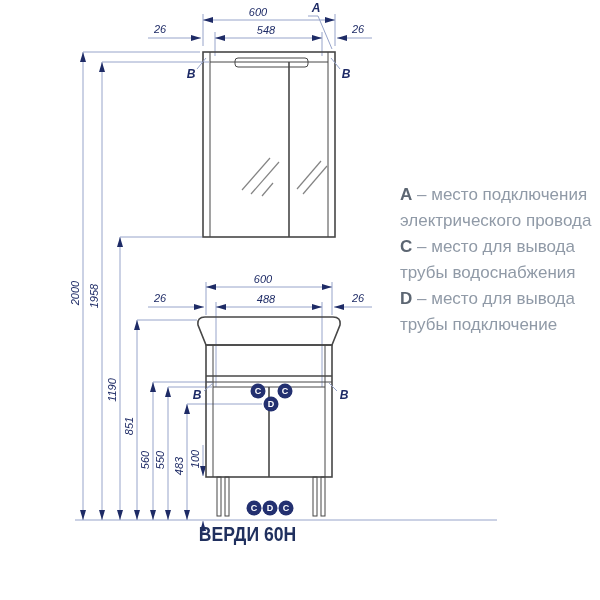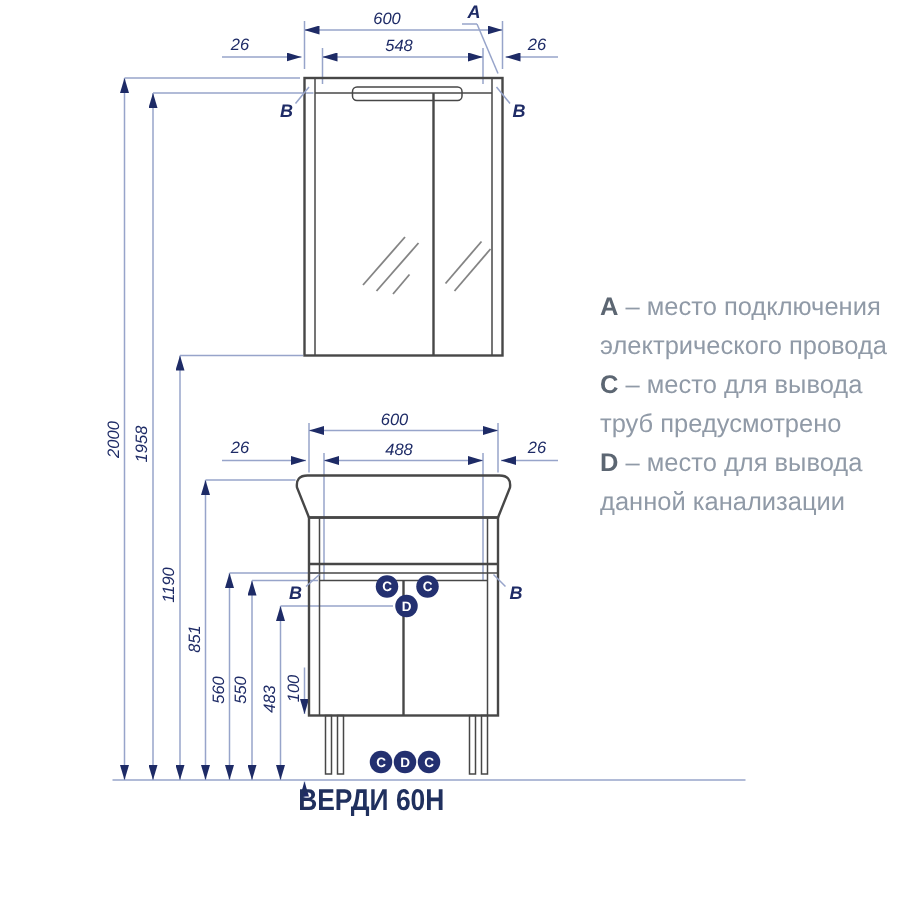--- a/index.html
+++ b/index.html
@@ -10,21 +10,21 @@
   .out{stroke:#474747;stroke-width:1.6;fill:none;}
   .thin{stroke:#474747;stroke-width:1;fill:none;}
   .hatch{stroke:#848484;stroke-width:1.2;fill:none;}
   .dimtxt{fill:#1e2b66;font:italic 11px "Liberation Sans",sans-serif;}
   .marktxt{fill:#1e2b66;font:italic bold 12px "Liberation Sans",sans-serif;}
   .circ{fill:#233070;stroke:none;}
   .circtxt{fill:#ffffff;font:bold 9px "Liberation Sans",sans-serif;text-anchor:middle;}
   #caption{position:absolute;left:175px;top:523px;width:145px;text-align:center;
            font-weight:bold;font-size:20px;color:#20305e;letter-spacing:0px;
            transform:scaleX(.88);transform-origin:50% 50%;}
-  #legend{position:absolute;left:400px;top:192px;width:200px;color:#909aa7;
+  #legend{position:absolute;left:400px;top:182px;width:200px;color:#909aa7;
           font-size:17px;line-height:26px;}
   #legend p{margin:0;}
   #legend b{color:#5c6672;font-weight:bold;}
   .pre{white-space:pre-line;}
   .note{margin-top:28px !important;}
 </style>
 </head>
 <body>
 
 <div id="canvas">
@@ -160,18 +160,18 @@
     <text class="circtxt" x="286" y="511">C</text>
   </g>
 </svg>
 
 <div id="caption">ВЕРДИ 60Н</div>
 
 <div id="legend">
   <p><b>A</b> <span class="pre">– место подключения
 электрического провода</span></p>
   <p><b>C</b> <span class="pre">– место для вывода
-труб предусмотрено</span></p>
+трубы водоснабжения</span></p>
   <p><b>D</b> <span class="pre">– место для вывода
-данной канализации</span></p>
+трубы подключение</span></p>
 </div>
 
 </div>
 
 </body></html>

